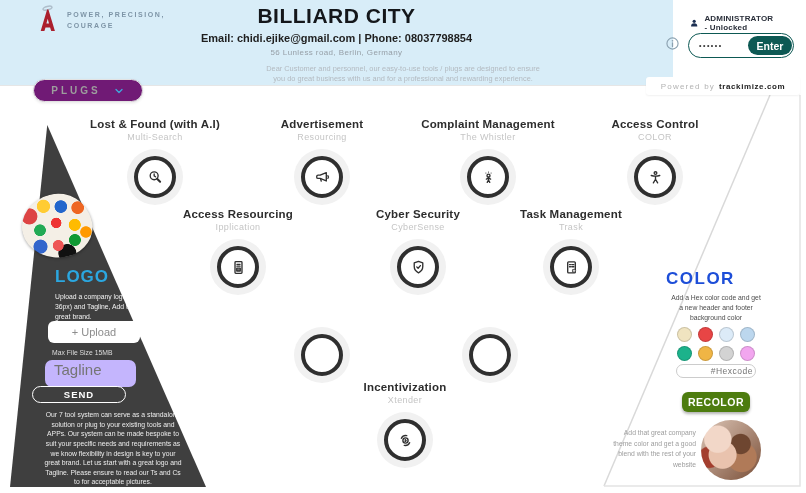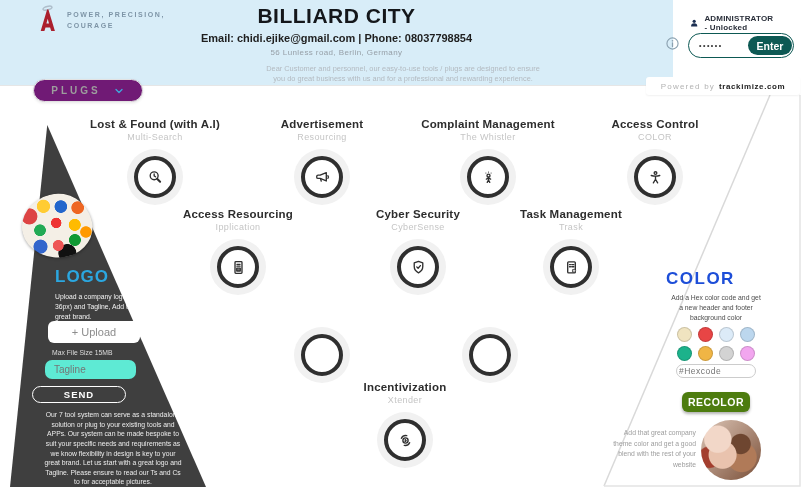--- a/index.html
+++ b/index.html
@@ -55,22 +55,22 @@
   
   .left-tri{position:absolute;left:10px;top:125px;width:196px;height:362px;background:#3f3f3f;
             clip-path:polygon(19% 0,100% 100%,0 100%);filter:drop-shadow(2px 2px 3px rgba(0,0,0,.3));}
   .left-tri *{position:absolute;}
   .logo-heading{left:45px;top:142px;font-size:17px;font-weight:800;color:#2ba7e0;letter-spacing:1px;}
   .logo-desc{left:45px;top:167px;width:94px;font-size:6.8px;color:#f2f2f2;line-height:1.45;}
   .upload-btn{left:38px;top:196px;width:92px;height:22px;background:#fff;border:none;border-radius:6px;
               color:#8d8d8d;font-size:11px;display:flex;align-items:center;justify-content:center;
               cursor:pointer;font-family:"Liberation Sans",sans-serif;}
   .max-note{left:42px;top:224px;font-size:6.8px;color:#dcdcdc;}
-  .tagline-input{left:35px;top:235px;width:82px;height:19px;background:#5eead4;border:none;border-radius:7px;
-                 font-size:10px;color:#3a3a3a;padding:0 0 0 9px;outline:none;
+  .tagline-input{left:35px;top:235px;width:82px;height:19px;background:#c4b5fd;border:none;border-radius:7px;
+                 font-size:15px;color:#3a3a3a;padding:0 0 8px 9px;outline:none;
                  font-family:"Liberation Sans",sans-serif;}
   .send-btn{left:22px;top:261px;width:94px;height:17px;background:transparent;border:1.5px solid #fff;
             border-radius:10px;color:#fff;font-weight:bold;font-size:9.5px;letter-spacing:1px;
             display:flex;align-items:center;justify-content:center;cursor:pointer;
             font-family:"Liberation Sans",sans-serif;}
   .tri-para{left:33px;top:285px;width:140px;font-size:6.8px;color:#ececec;line-height:1.42;text-align:center;}
 
   .collage{position:absolute;left:22px;top:194px;width:70px;height:64px;z-index:6;transform:rotate(-14deg);
     border-radius:52% 48% 44% 56% / 48% 55% 45% 52%;box-shadow:0 1px 3px rgba(0,0,0,.35);
     background:
@@ -91,21 +91,21 @@
   
   .right-frame{position:absolute;left:596px;top:90px;}
   .color-heading{position:absolute;left:666px;top:269px;width:100px;text-align:left;font-size:17px;
                  font-weight:800;color:#1d4ed8;letter-spacing:1.5px;}
   .color-desc{position:absolute;left:671px;top:293px;width:90px;font-size:6.8px;color:#4c4c4c;
               text-align:center;line-height:1.5;}
   .swatches{position:absolute;left:677px;top:327px;display:grid;grid-template-columns:repeat(4,15px);
             grid-auto-rows:15px;column-gap:6px;row-gap:4px;}
   .swatch{width:15px;height:15px;border-radius:50%;border:1px solid rgba(0,0,0,.15);box-sizing:border-box;cursor:pointer;}
   .hex-input{position:absolute;left:676px;top:364px;width:80px;height:14px;background:#fff;
-             border:1px solid #ccc;border-radius:9px;font-size:8.5px;color:#4a4a4a;text-align:left;
+             border:1px solid #ccc;border-radius:9px;font-size:8.5px;color:#4a4a4a;text-align:right;
              letter-spacing:.5px;outline:none;box-sizing:border-box;font-family:"Liberation Sans",sans-serif;}
   .recolor-btn{position:absolute;left:682px;top:392px;width:68px;height:20px;background:#4d7c0f;border:none;
                border-radius:6px;color:#fff;font-weight:bold;font-size:10.5px;letter-spacing:.5px;
                cursor:pointer;box-shadow:0 2px 3px rgba(0,0,0,.3);font-family:"Liberation Sans",sans-serif;}
   .color-note{position:absolute;left:613px;top:428px;width:83px;font-size:6.8px;color:#9d9d9d;
               text-align:right;line-height:1.55;}
   .faces-photo{position:absolute;left:701px;top:420px;width:60px;height:60px;border-radius:50%;
     background:
       radial-gradient(circle at 28% 32%,#f2d7c8 0 22%,transparent 24%),
       radial-gradient(circle at 36% 58%,#e9c3ae 0 26%,transparent 28%),

